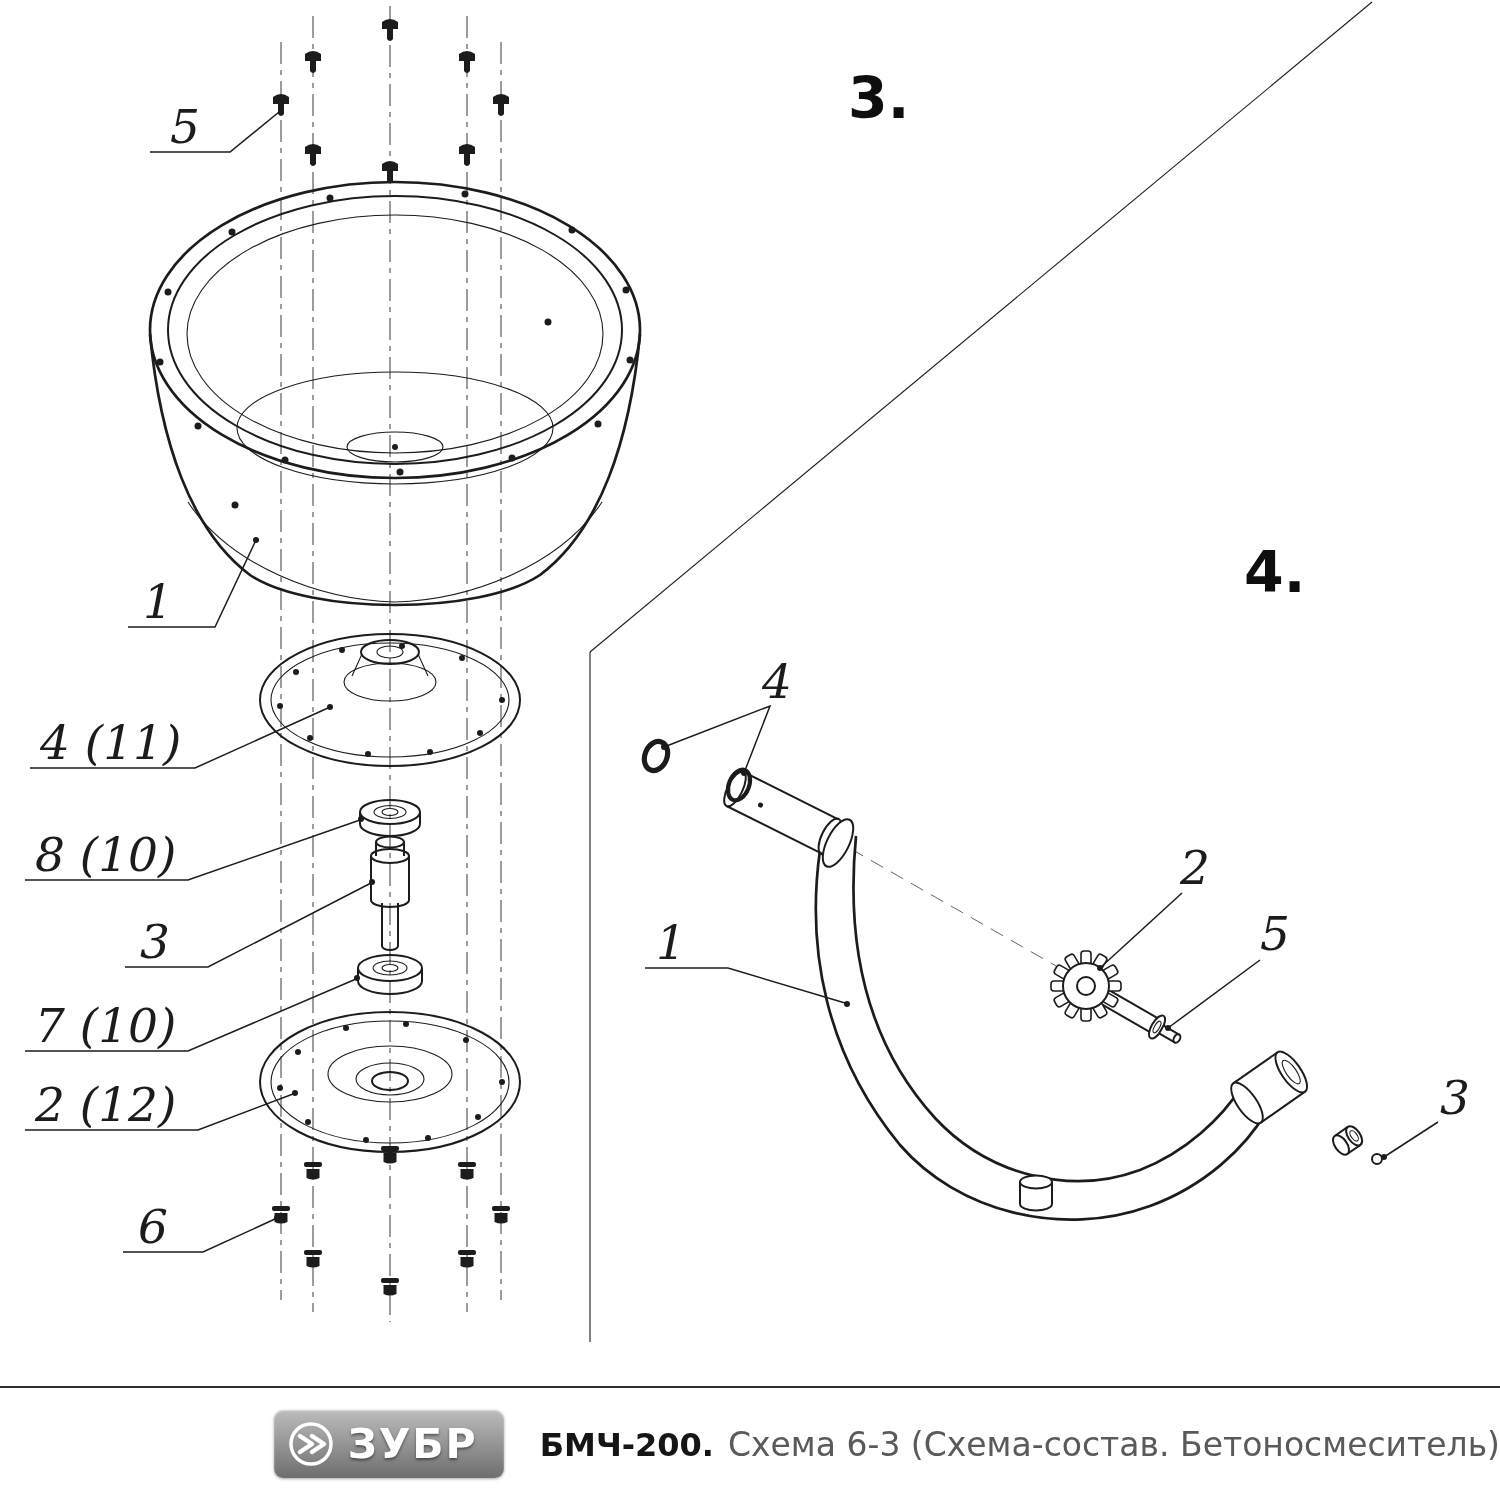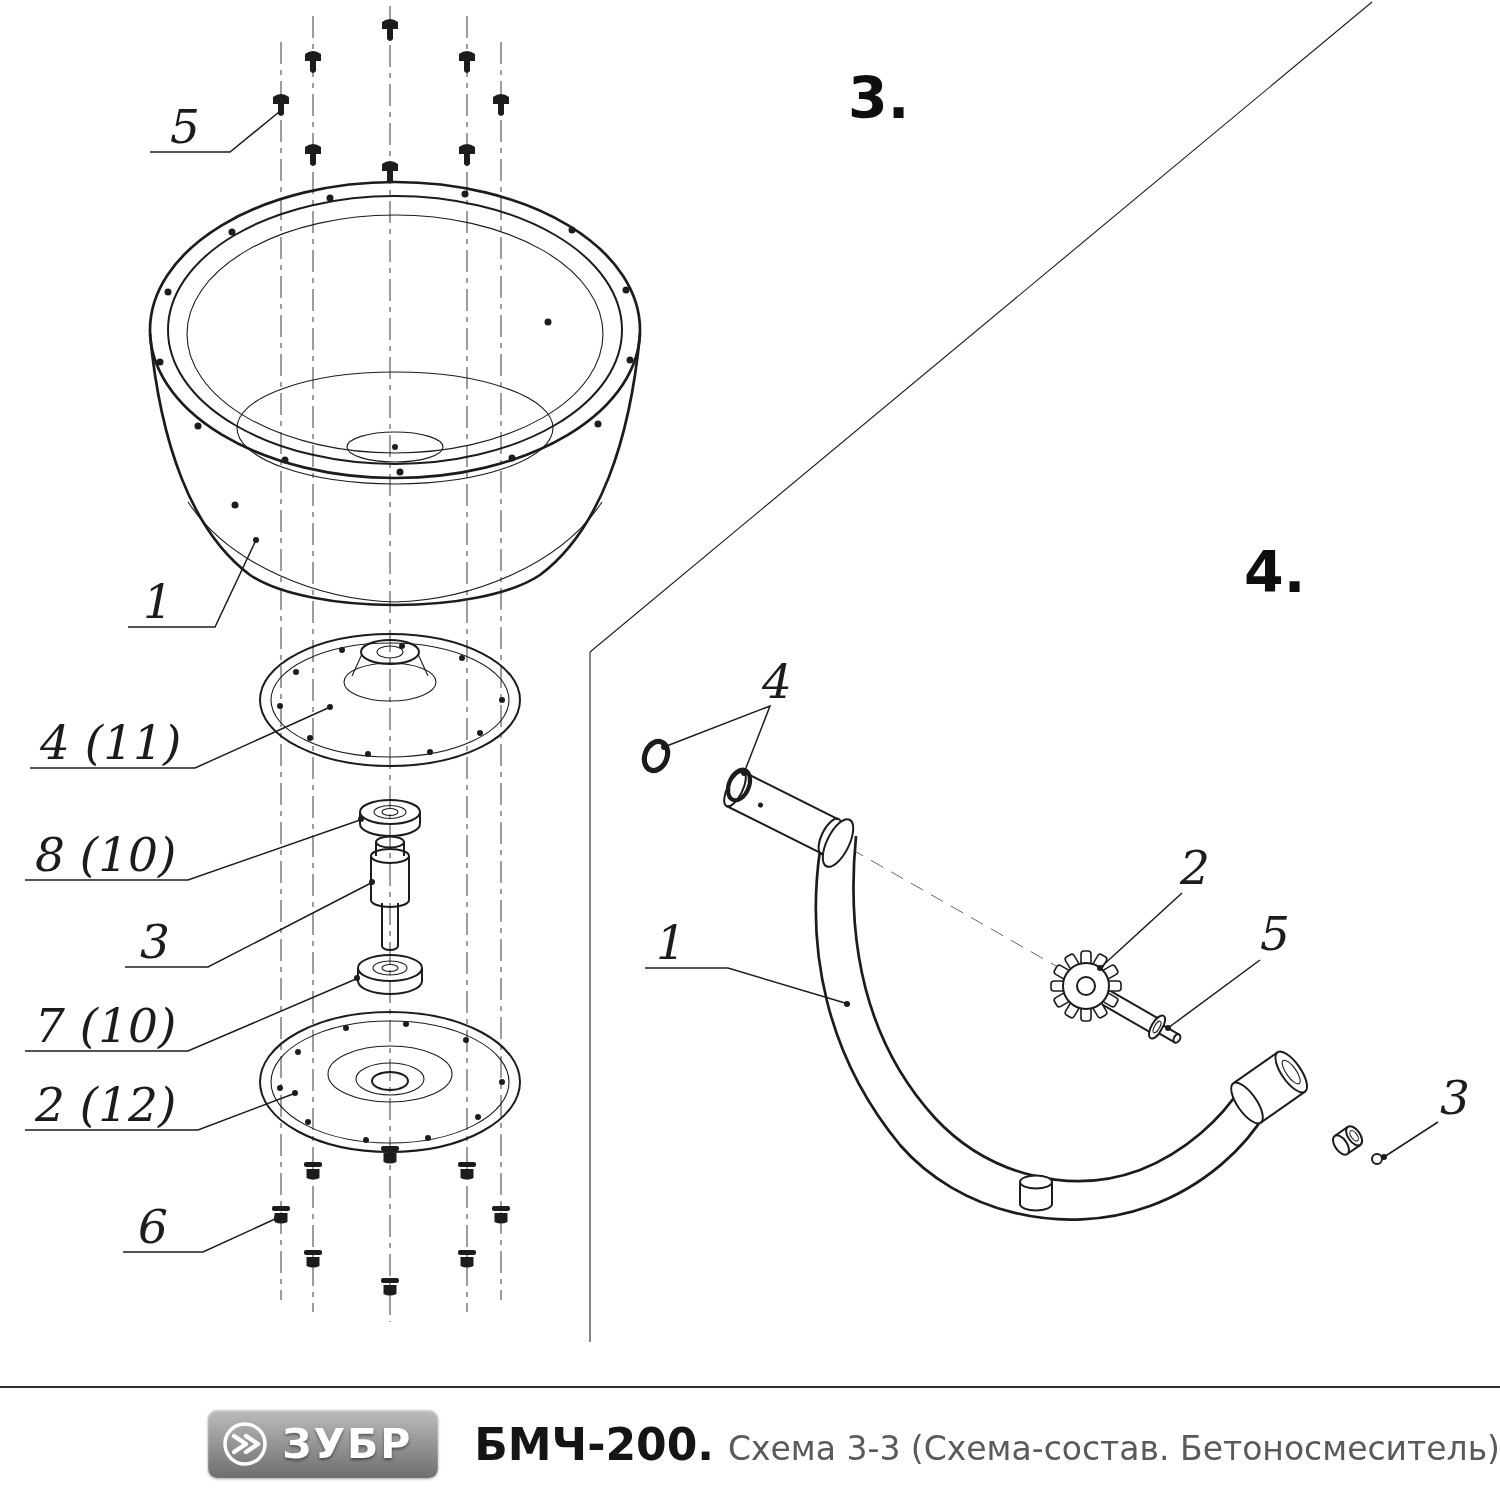--- a/index.html
+++ b/index.html
@@ -24,21 +24,21 @@
 
   
   .footer{position:absolute;top:1386px;left:0;width:1500px;height:114px;box-sizing:border-box;
     border-top:2px solid #2e2e2e;display:flex;align-items:center;gap:36px;padding-left:38px;background:#fff;justify-content:flex-end;}
   .logo{height:68px;display:flex;align-items:center;gap:10px;padding:0 26px 0 10px;border-radius:9px;
     background:linear-gradient(180deg,var(--logo-gray-1,#bdbdbd) 0%,var(--logo-gray-2,#6f6f6f) 100%);
     box-shadow:inset 0 1px 2px rgba(255,255,255,.55), 0 1px 3px rgba(0,0,0,.35);}
   .logo-text{color:#fff;font-weight:bold;font-size:41px;letter-spacing:2px;
     text-shadow:0 2px 3px rgba(0,0,0,.45);}
   .caption-line{display:flex;align-items:baseline;gap:14px;white-space:nowrap;}
-  .caption-model{font-size:44px;font-weight:bold;color:#151515;}
+  .caption-model{font-size:32px;font-weight:bold;color:#151515;}
   .caption-sub{font-size:33px;color:var(--caption-gray,#5a5a5a);}
 </style>
 </head>
 <body>
 
 <div class="stage">
 
 <svg class="diagram" width="1500" height="1388" viewBox="0 0 1500 1388">
 
   <defs>
@@ -329,17 +329,17 @@
     <div class="logo">
       <svg width="54" height="54" viewBox="-27 -27 54 54">
         <circle r="20" fill="none" stroke="#ffffff" stroke-width="3.5"></circle>
         <path d="M-11,-8 L1,0 L-11,8" fill="none" stroke="#ffffff" stroke-width="4.5" stroke-linecap="round" stroke-linejoin="round"></path>
         <path d="M1,-8 L13,0 L1,8" fill="none" stroke="#ffffff" stroke-width="4.5" stroke-linecap="round" stroke-linejoin="round"></path>
       </svg>
       <span class="logo-text">ЗУБР</span>
     </div>
     <div class="caption-line">
       <span class="caption-model">БМЧ-200.</span>
-      <span class="caption-sub">Схема 3-3 (Схема-состав. Бетоносмеситель)</span>
+      <span class="caption-sub">Схема 6-3 (Схема-состав. Бетоносмеситель)</span>
     </div>
   </div>
 
 </div>
 
 </body></html>

